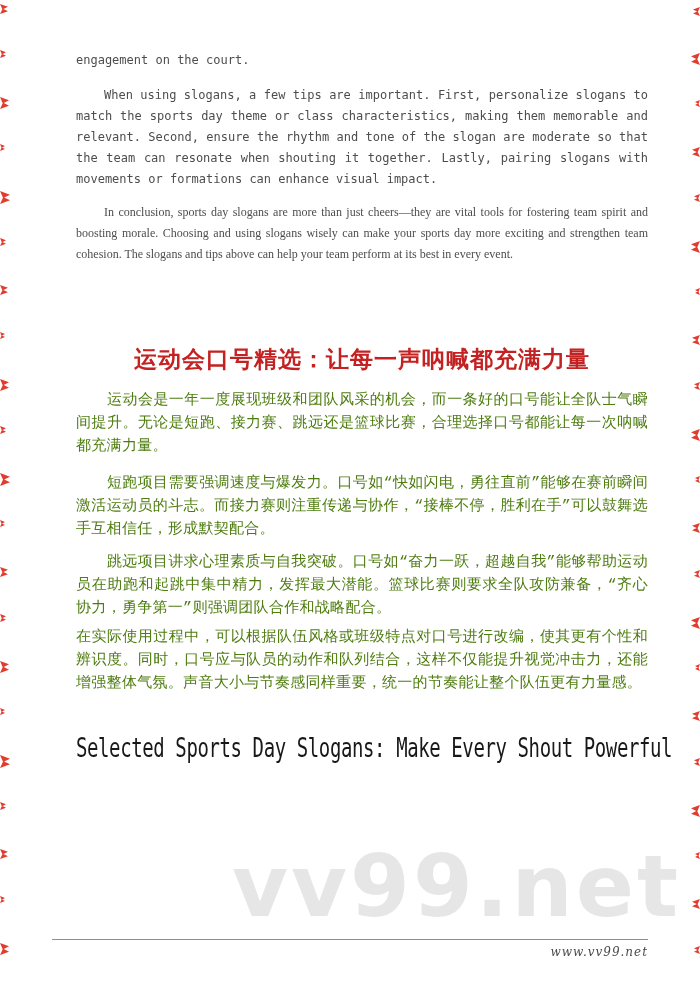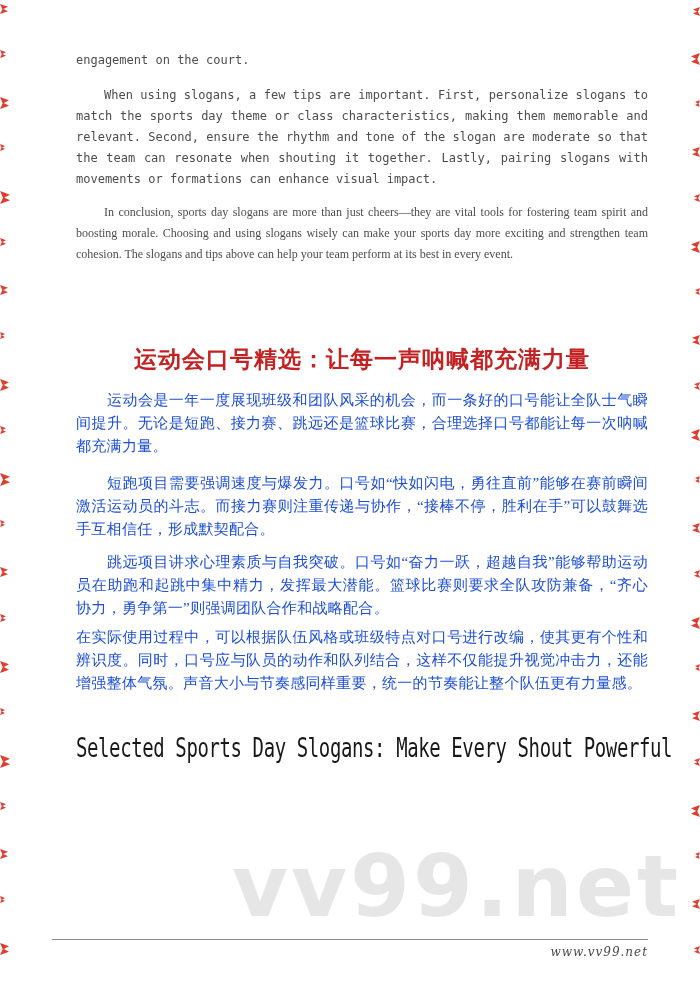--- a/index.html
+++ b/index.html
@@ -34,24 +34,24 @@
     font-size:23px;
     line-height:34px;
     font-weight:bold;
     text-align:center;
     color:var(--heading-red,#c42222);
     letter-spacing:1px;
     white-space:nowrap;
   }
   
   .zh-p{
-    font-family:Liberation Serif, serif;
+    font-family:Liberation Mono, monospace;
     font-size:15px;
     line-height:23px;
-    color:#1d4ed8;
+    color:#4d7c0f;
     text-align:justify;
     letter-spacing:0.3px;
     margin:0;
   }
   .zh-indent{text-indent:31px;}
   .zh-1{margin-top:12px;}
   .zh-2{margin-top:14px;}
   .zh-3{margin-top:10px;}
   .zh-4{margin-top:6px;}
   .zh-5{margin-top:10px;}

